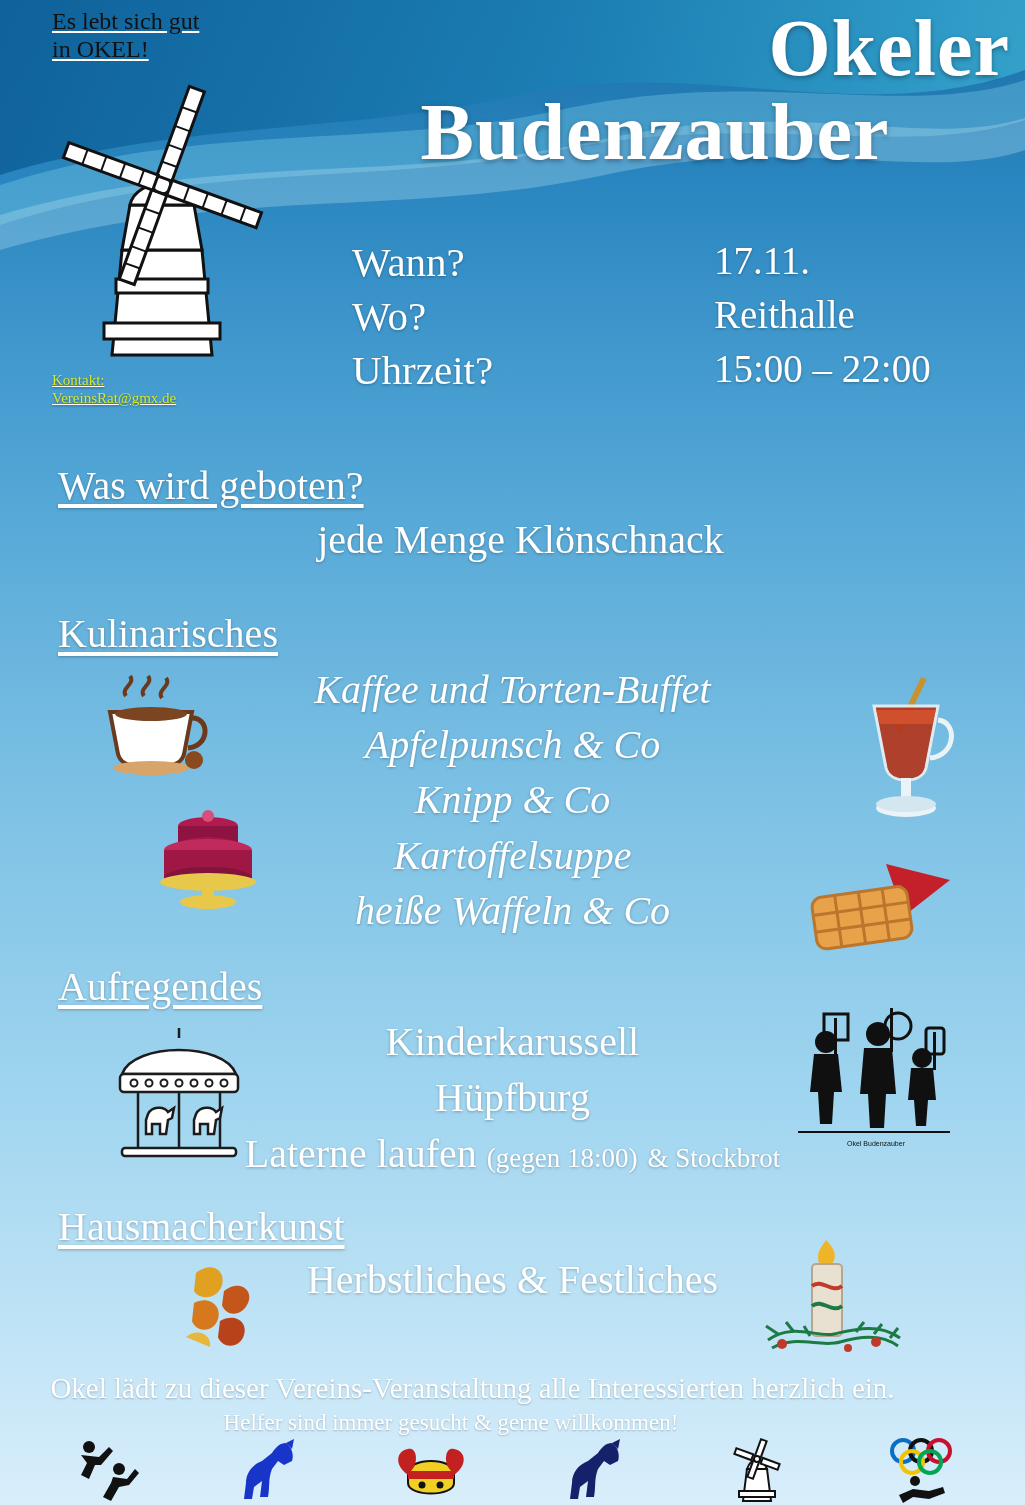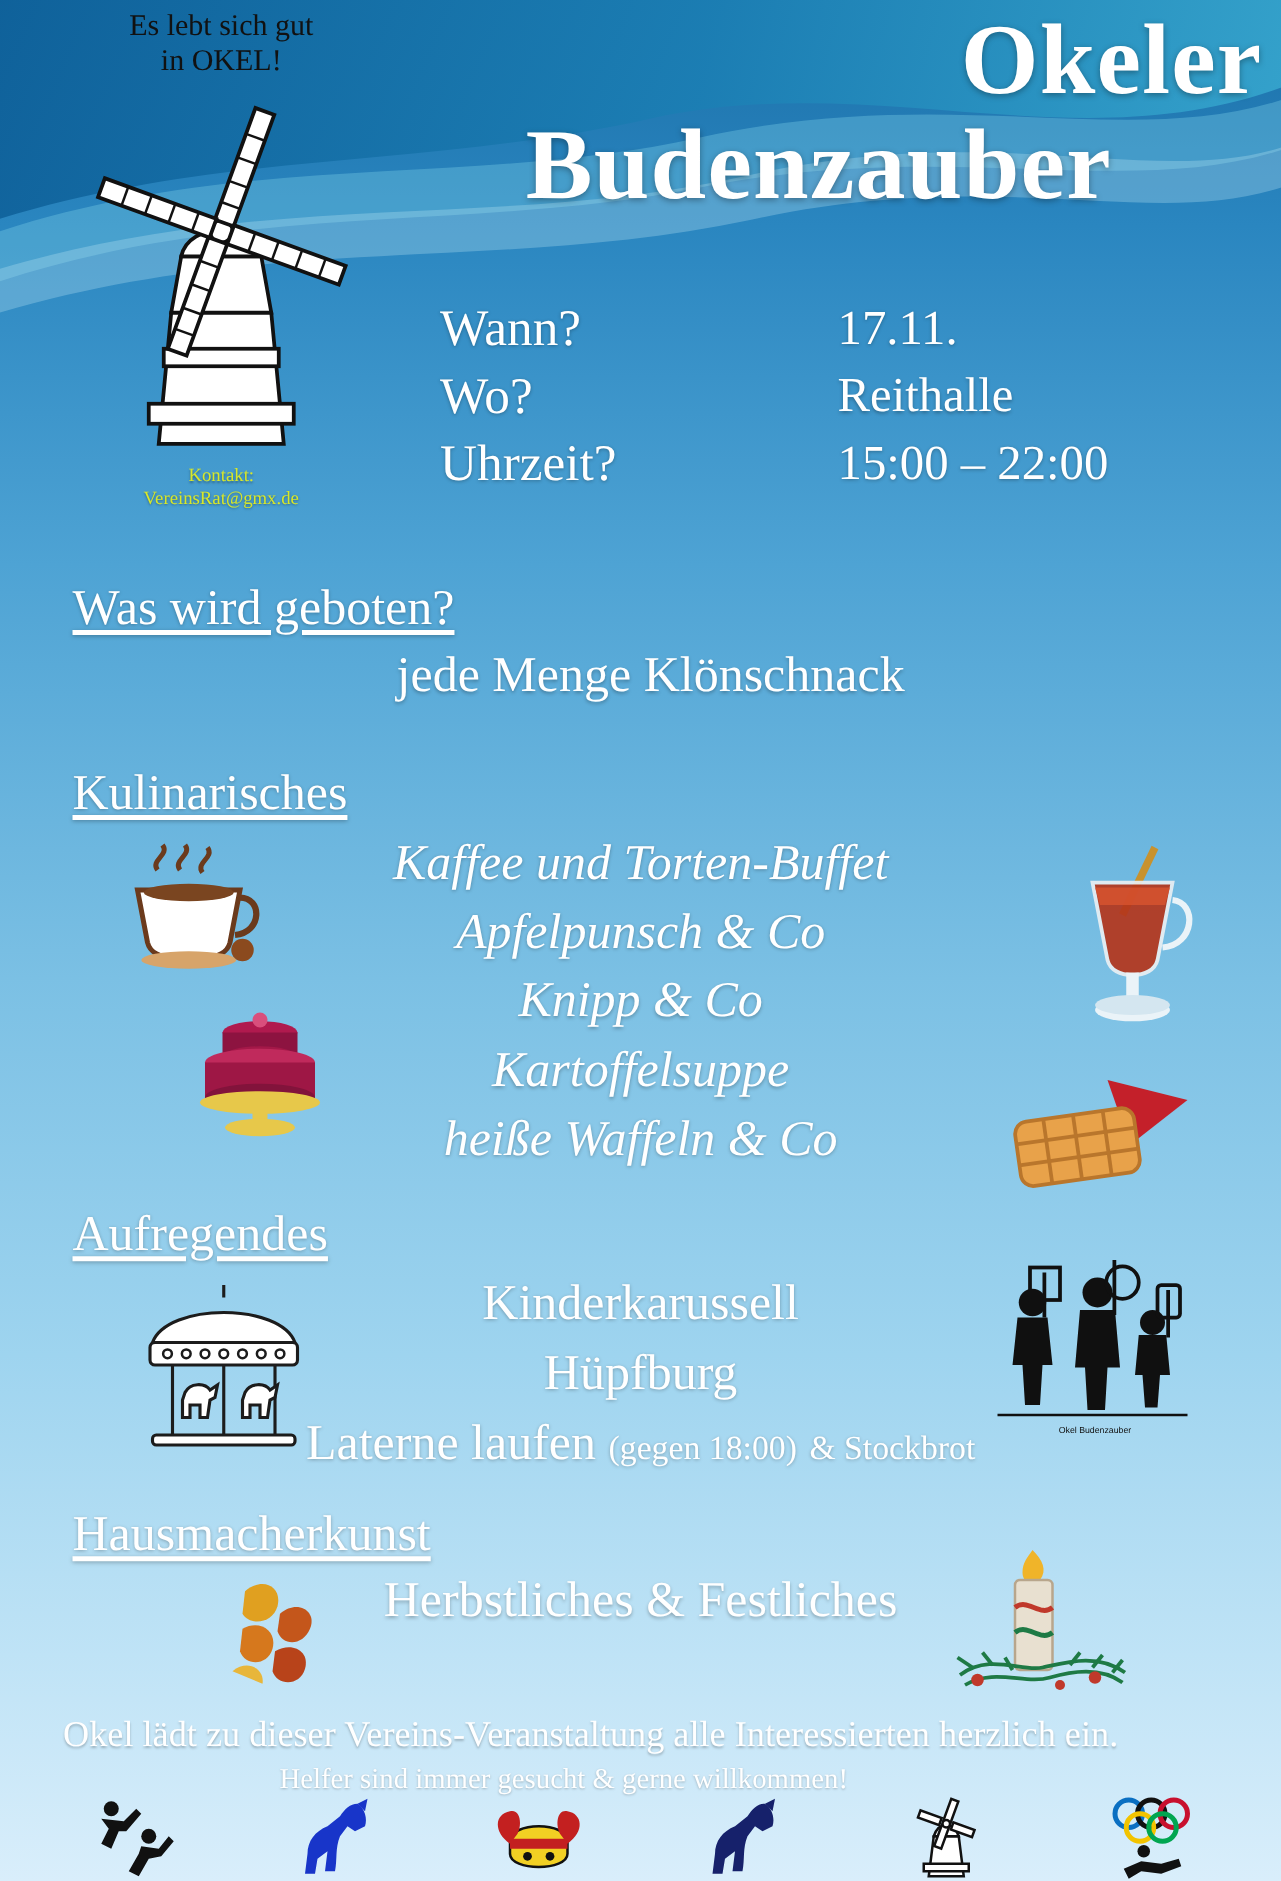--- a/index.html
+++ b/index.html
@@ -47,41 +47,43 @@
   }
   
   .facts {
     position: absolute;
     left: 352px;
     top: 238px;
     width: 620px;
   }
   .facts-row {
     display: flex;
-    align-items: center;
+    align-items: flex-start;
     margin-bottom: 6px;
+    gap: 44px;
   }
   .facts-q {
     width: 318px;
     font-size: 41px;
     text-align: left;
     text-shadow: 0 1px 3px rgba(0,0,0,0.30);
   }
   .facts-a {
     font-size: 39px;
     text-align: left;
     text-shadow: 0 1px 3px rgba(0,0,0,0.30);
   }
   
   .logo-area {
     position: absolute;
     left: 52px;
     top: 8px;
     width: 250px;
-    text-align: center;
+    text-align: left;
+    text-decoration: underline;
   }
   .slogan {
     font-size: 24px;
     line-height: 1.15;
     color: #111111;
     font-weight: normal;
   }
   .windmill {
     margin-top: 2px;
   }

